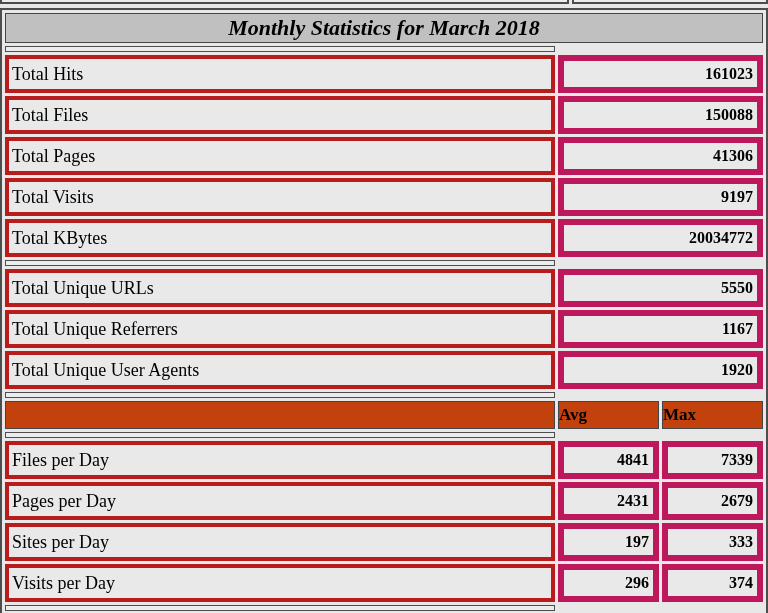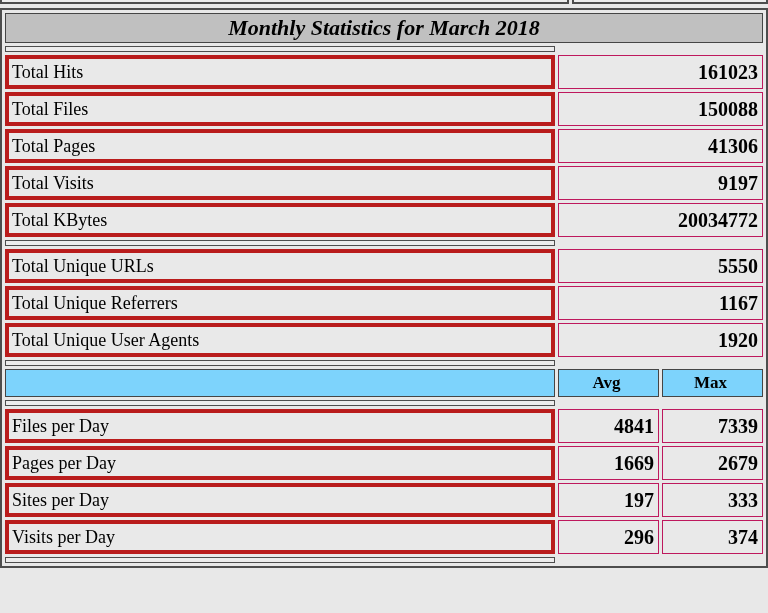--- a/index.html
+++ b/index.html
@@ -47,31 +47,31 @@
   }
   td.lbl {
     background: #E9E9E9;
     border: 4px solid #b91c1c;
     height: 26px; line-height: 26px;
     font-size: 18px;
     text-align: left; padding: 0 0 0 3px;
   }
   td.val {
     background: #E9E9E9;
-    border: 1px solid #be185d;
+    border: 6px solid #be185d;
     height: 26px; line-height: 26px;
-    font-size: 20px; font-weight: bold;
+    font-size: 16px; font-weight: bold;
     text-align: right; padding: 0 4px 0 0;
   }
   th.hdr {
-    background: #7dd3fc;
+    background: #c2410c;
     border: 1px solid #454545;
     height: 26px; line-height: 26px;
     font-size: 17px; font-weight: bold;
-    text-align: center; padding: 0 4px 0 0;
+    text-align: left; padding: 0 4px 0 0;
   }
   th.hdr-blank { padding: 0; }
 </style>
 </head>
 <body>
 
 <div class="top-sliver">
   <div class="sliver-cell sliver-label"></div>
   <div class="sliver-cell sliver-value"></div>
 </div>
@@ -144,21 +144,21 @@
         <td></td>
       </tr>
 
   <tr>
     <td class="lbl">Files per Day</td>
     <td class="val">4841</td>
     <td class="val">7339</td>
   </tr>
   <tr>
     <td class="lbl">Pages per Day</td>
-    <td class="val">1669</td>
+    <td class="val">2431</td>
     <td class="val">2679</td>
   </tr>
   <tr>
     <td class="lbl">Sites per Day</td>
     <td class="val">197</td>
     <td class="val">333</td>
   </tr>
   <tr>
     <td class="lbl">Visits per Day</td>
     <td class="val">296</td>

